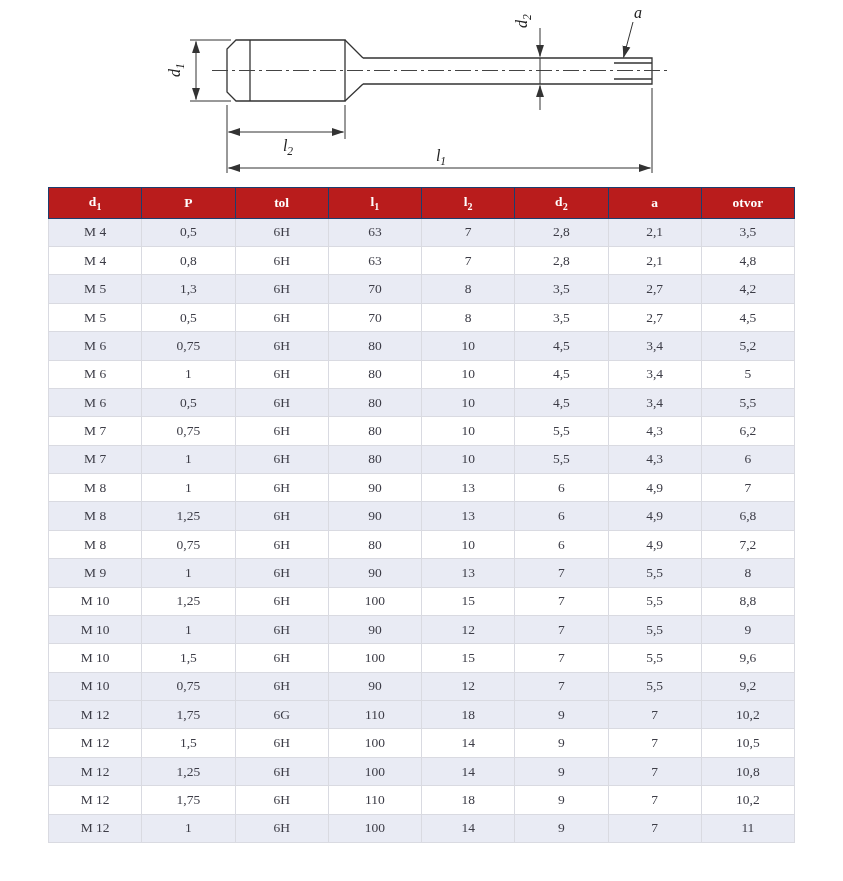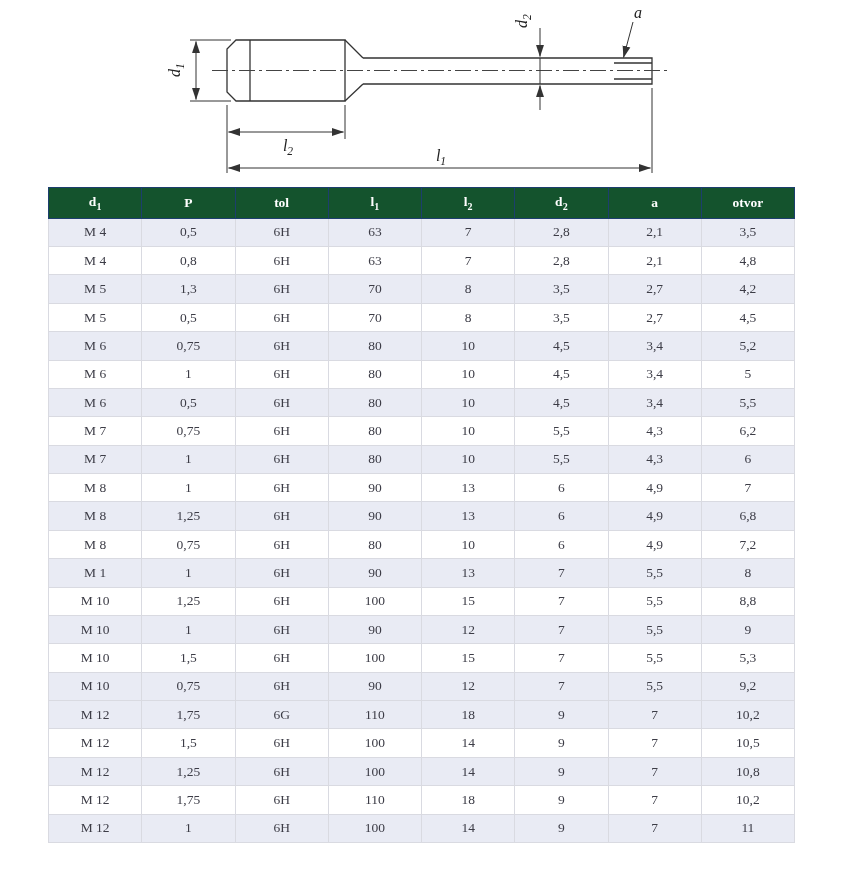--- a/index.html
+++ b/index.html
@@ -13,21 +13,21 @@
   .dim-label { font-family: "Liberation Serif", serif; }
   .spec-table {
     width: 747px;
     margin: 2px 48px 0 48px;
     border-collapse: collapse;
     table-layout: fixed;
     font-size: 13.5px;
     color: #3c3c46;
   }
   .spec-table th {
-    background: #14532d;
+    background: #b91c1c;
     color: #ffffff;
     font-weight: bold;
     text-align: center;
     padding: 6px 4px;
     border: 1px solid #1c3e6e;
     font-size: 13.5px;
   }
   .spec-table th sub { font-size: 10px; }
   .spec-table td {
     text-align: center;
@@ -221,21 +221,21 @@
         <td>M 8</td>
         <td>0,75</td>
         <td>6H</td>
         <td>80</td>
         <td>10</td>
         <td>6</td>
         <td>4,9</td>
         <td>7,2</td>
       </tr>
       <tr class="alt">
-        <td>M 1</td>
+        <td>M 9</td>
         <td>1</td>
         <td>6H</td>
         <td>90</td>
         <td>13</td>
         <td>7</td>
         <td>5,5</td>
         <td>8</td>
       </tr>
       <tr>
         <td>M 10</td>
@@ -258,21 +258,21 @@
         <td>9</td>
       </tr>
       <tr>
         <td>M 10</td>
         <td>1,5</td>
         <td>6H</td>
         <td>100</td>
         <td>15</td>
         <td>7</td>
         <td>5,5</td>
-        <td>5,3</td>
+        <td>9,6</td>
       </tr>
       <tr class="alt">
         <td>M 10</td>
         <td>0,75</td>
         <td>6H</td>
         <td>90</td>
         <td>12</td>
         <td>7</td>
         <td>5,5</td>
         <td>9,2</td>

